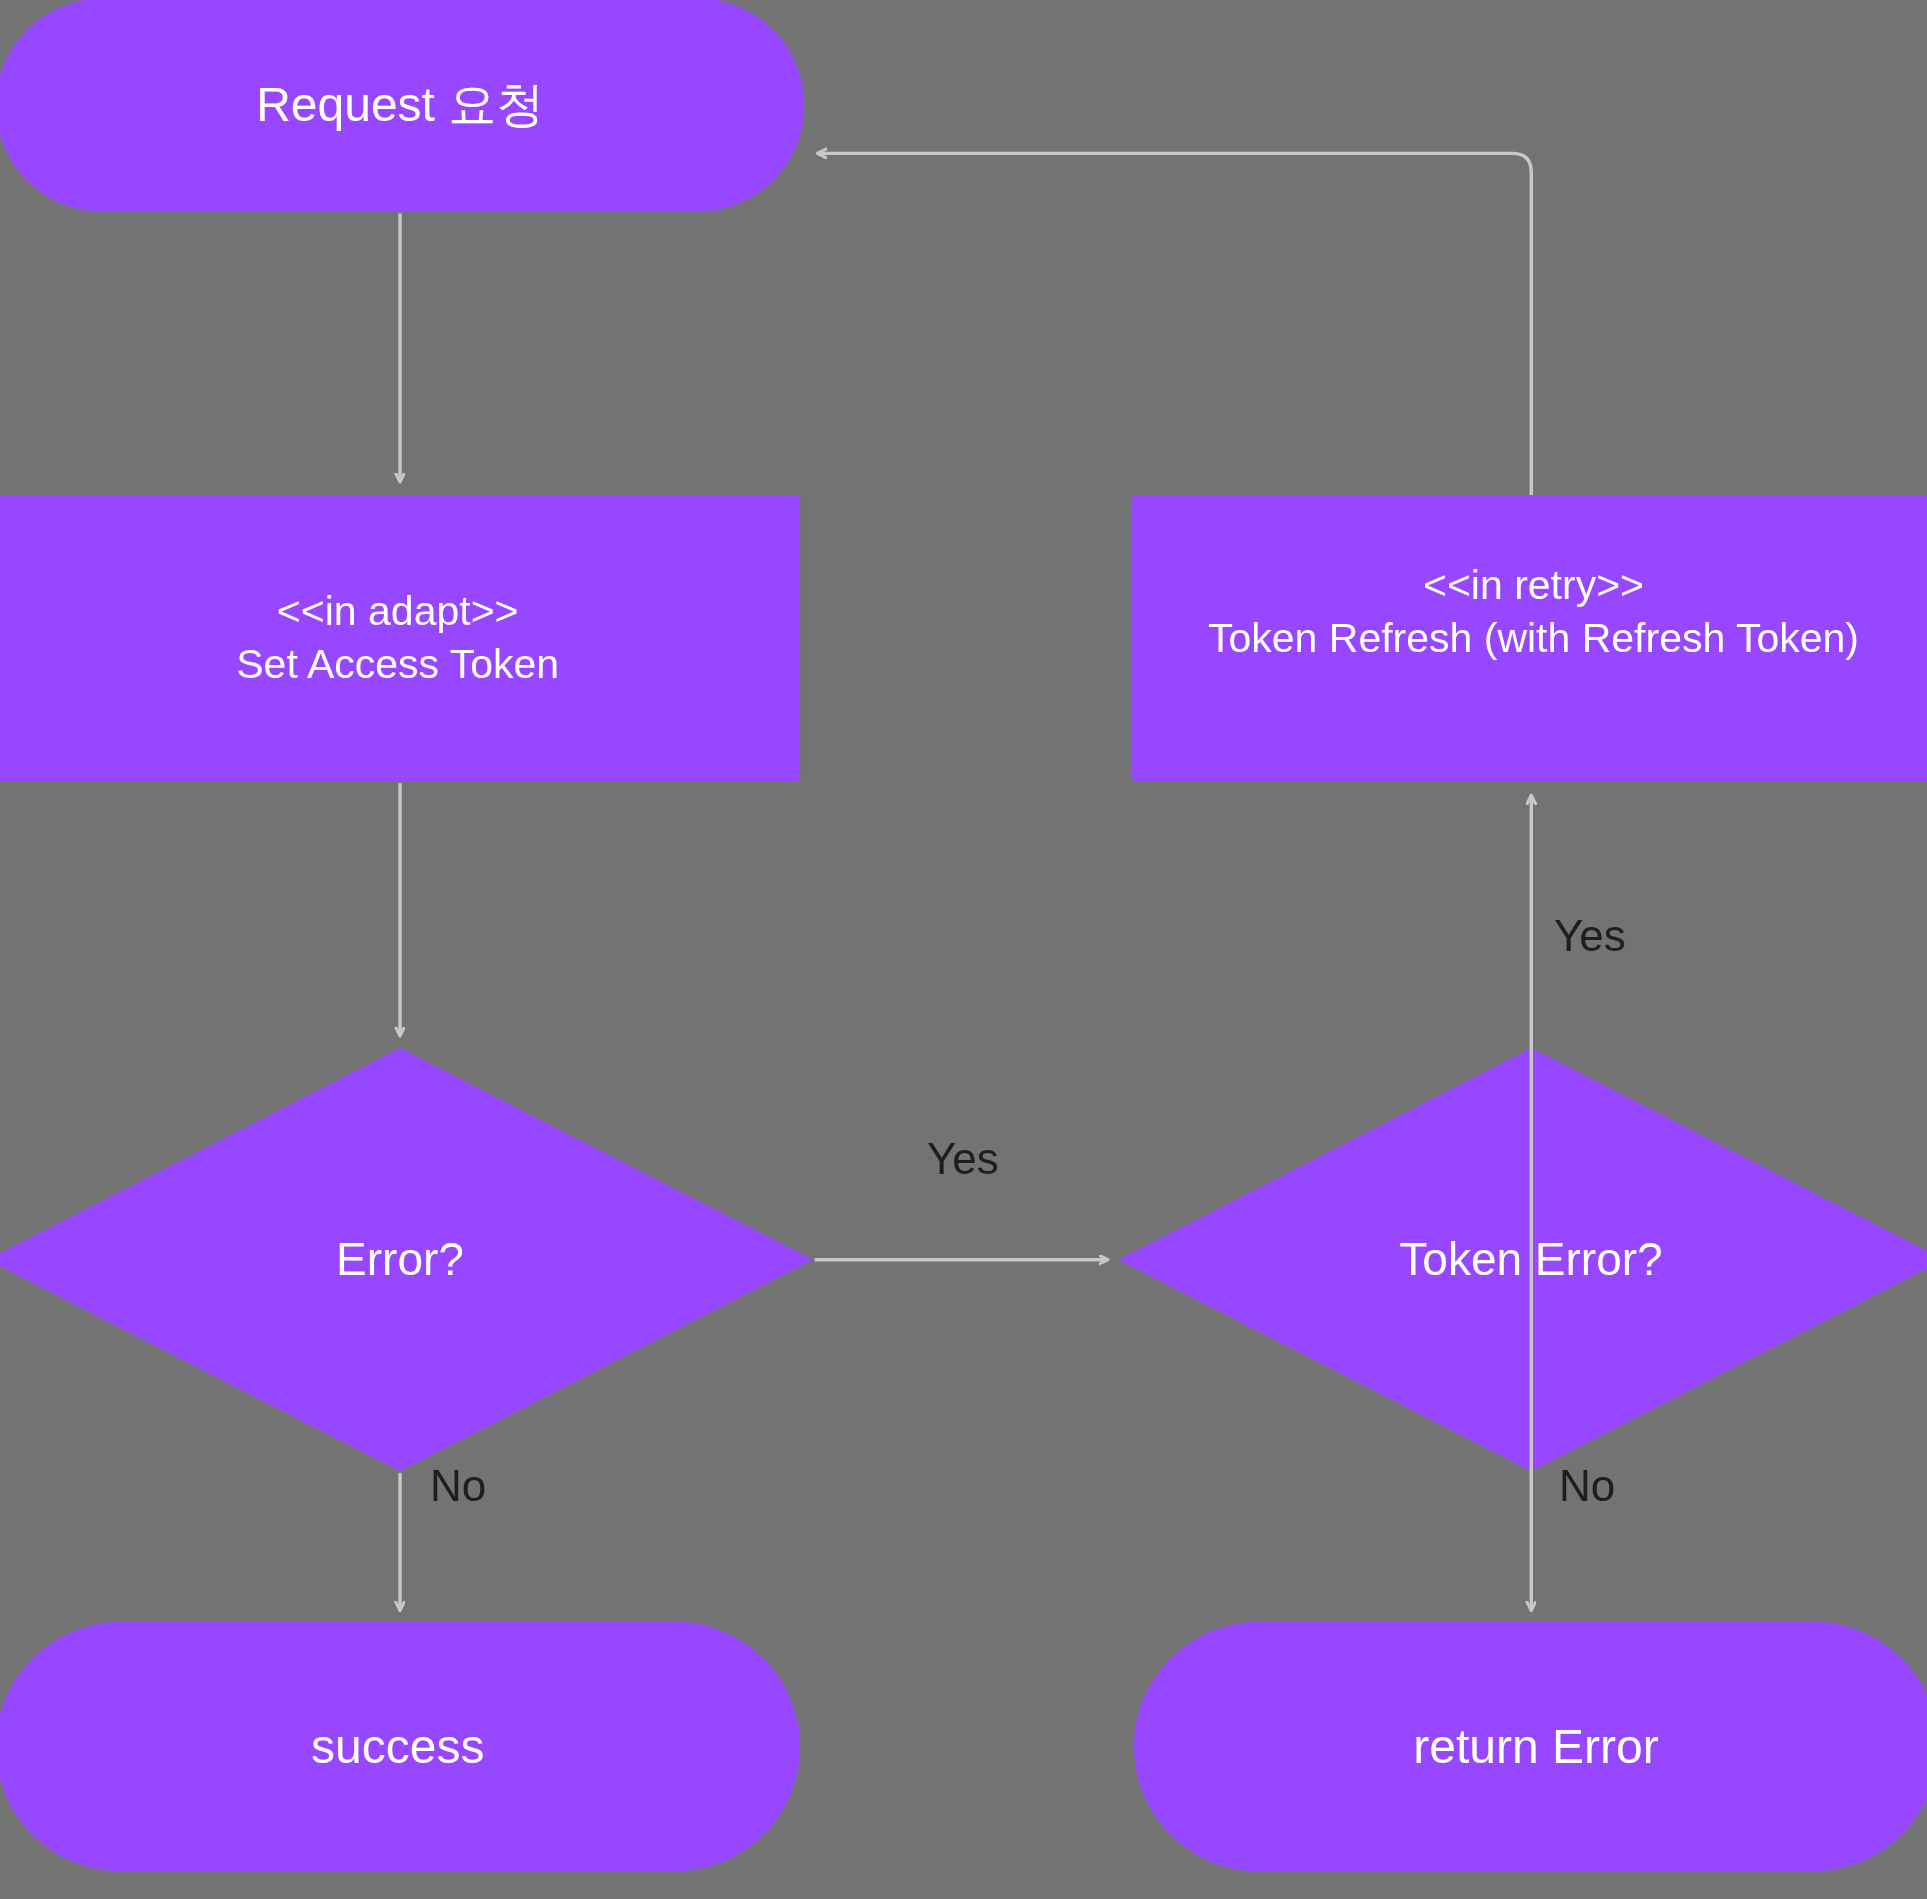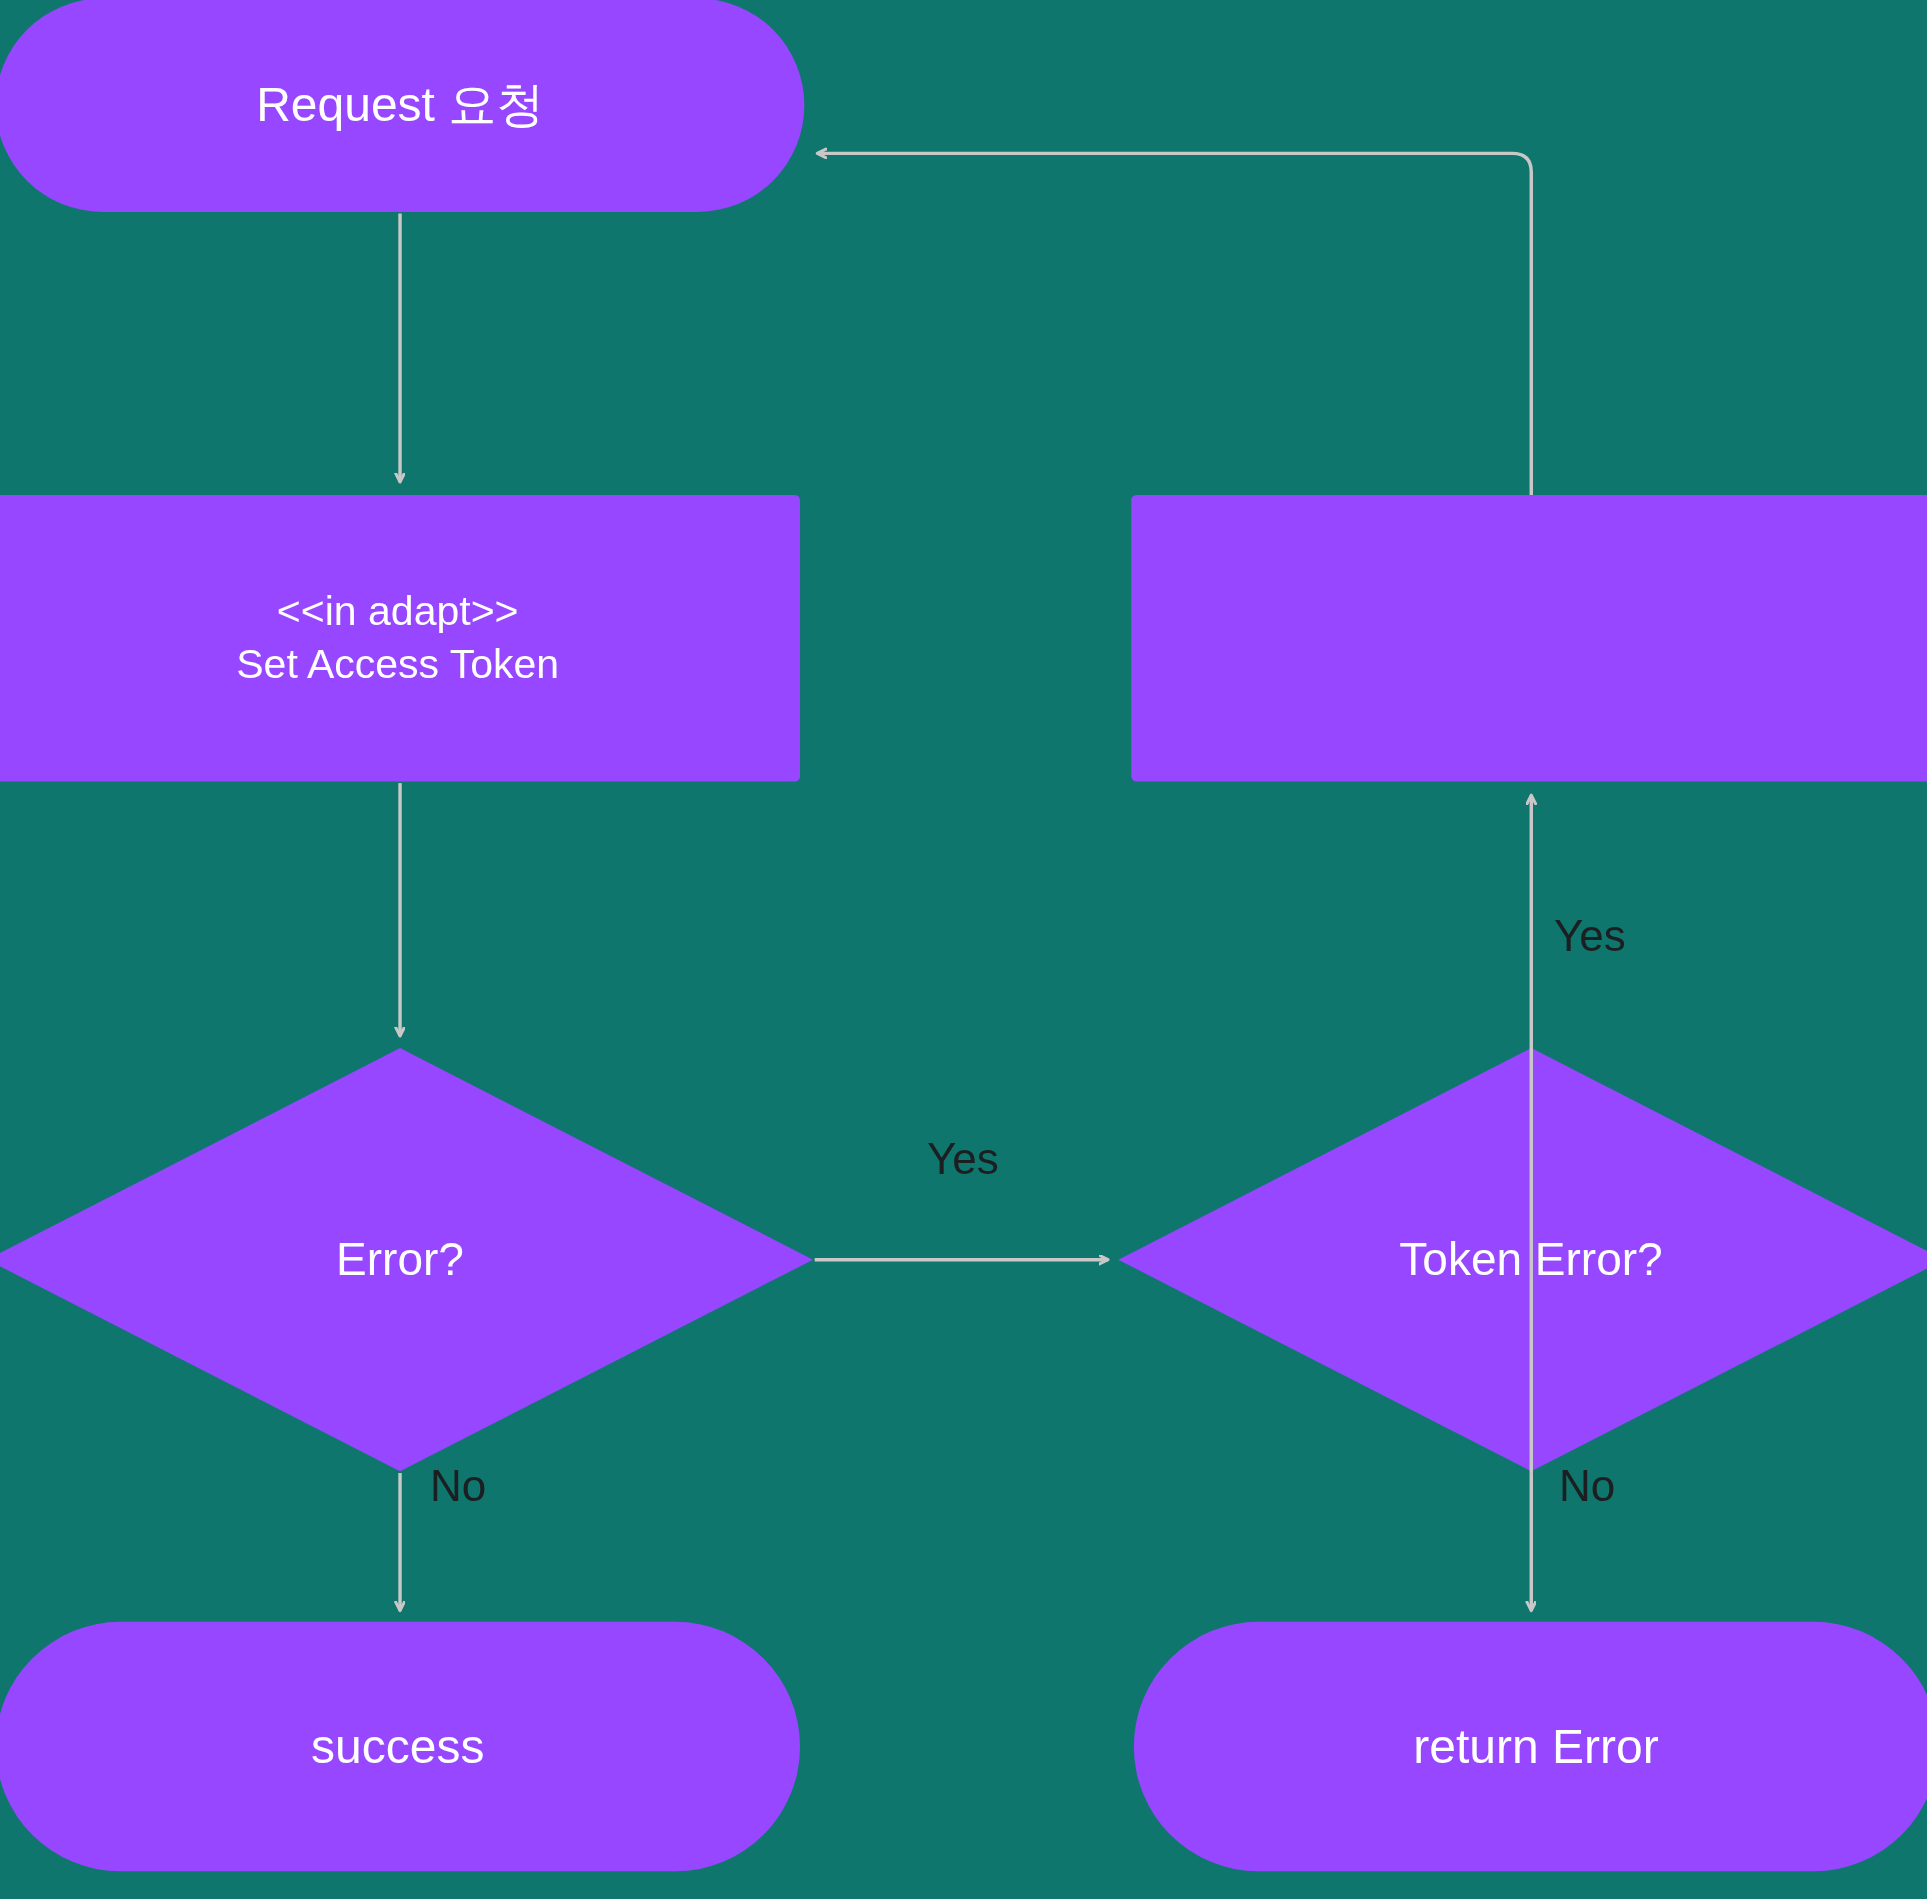--- a/index.html
+++ b/index.html
@@ -4,21 +4,21 @@
 <style>
   html, body {
     margin: 0;
     padding: 0;
     background: #000000;
   }
   #canvas {
     position: relative;
     width: 1927px;
     height: 1900px;
-    background: #0f766e;
+    background: #737373;
     overflow: hidden;
     font-family: "Liberation Sans", sans-serif;
   }
   #svg-layer {
     position: absolute;
     inset: 0;
     width: 1927px;
     height: 1900px;
   }
   .node-label {
@@ -77,20 +77,22 @@
     <path d="M 1780,1712 L 1780,1872" fill="none" stroke="#C8C8C8" stroke-width="4" marker-end="url(#arrowhead)"></path>
 
     <path d="M 1780,575 L 1780,200 Q 1780,178 1758,178 L 950,178" fill="none" stroke="#C8C8C8" stroke-width="4" marker-end="url(#arrowhead)"></path>
   </svg>
 
   <div class="node-label" style="left:-4.3px; top:74px; width:809px; font-size:48px;">Request 요청</div>
 
   <div class="node-label" style="left:-4.3px; top:585px; width:804px; font-size:41px;">&lt;&lt;in adapt&gt;&gt;
 Set Access Token</div>
 
+  <div class="node-label" style="left:1140px; top:559px; width:787px; font-size:41px;">&lt;&lt;in retry&gt;&gt;
+Token Refresh (with Refresh Token)</div>
 
   <div class="node-label" style="left:-13px; top:1230px; width:826px; font-size:46px;">Error?</div>
 
   <div class="node-label" style="left:1118px; top:1230px; width:826px; font-size:46px;">Token Error?</div>
 
   <div class="node-label" style="left:-4.3px; top:1716px; width:804px; font-size:48px;">success</div>
 
   <div class="node-label" style="left:1134px; top:1716px; width:804px; font-size:48px;">return Error</div>
 
   <div class="edge-label" style="left:927px; top:1137px;">Yes</div>

